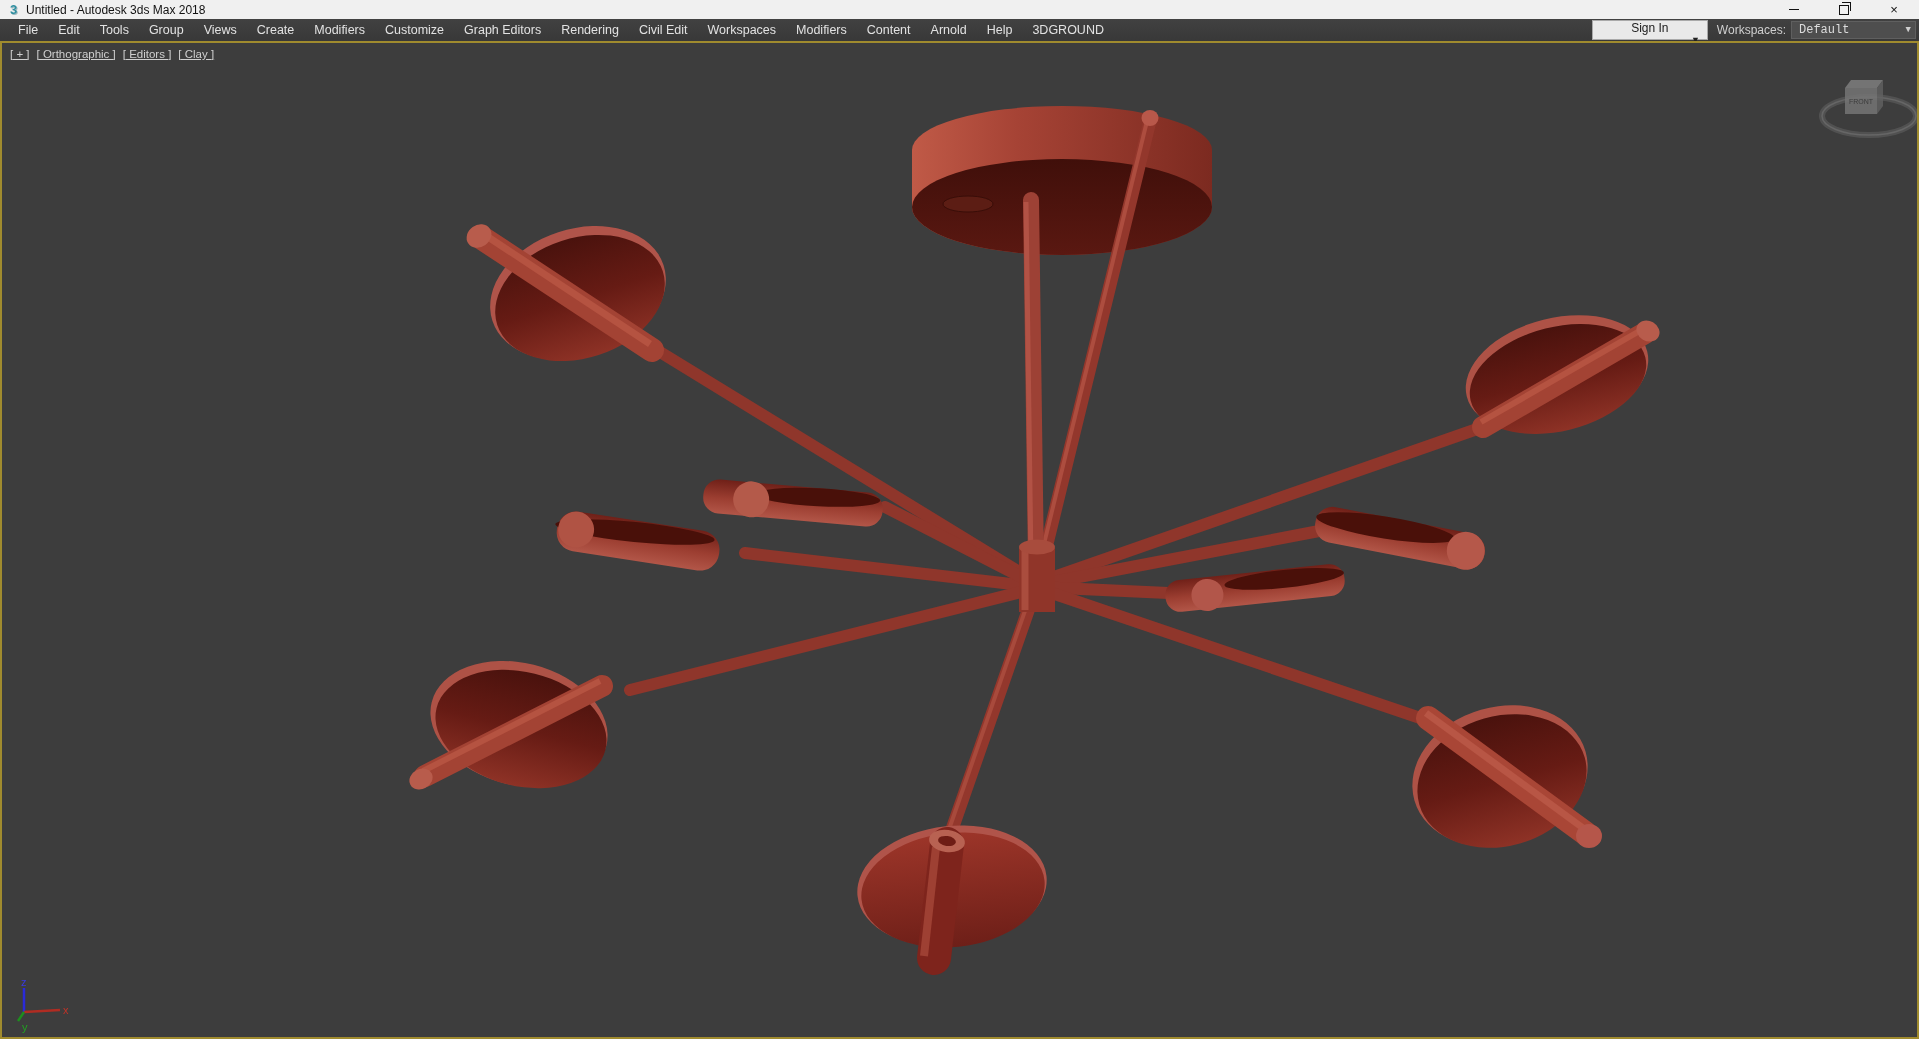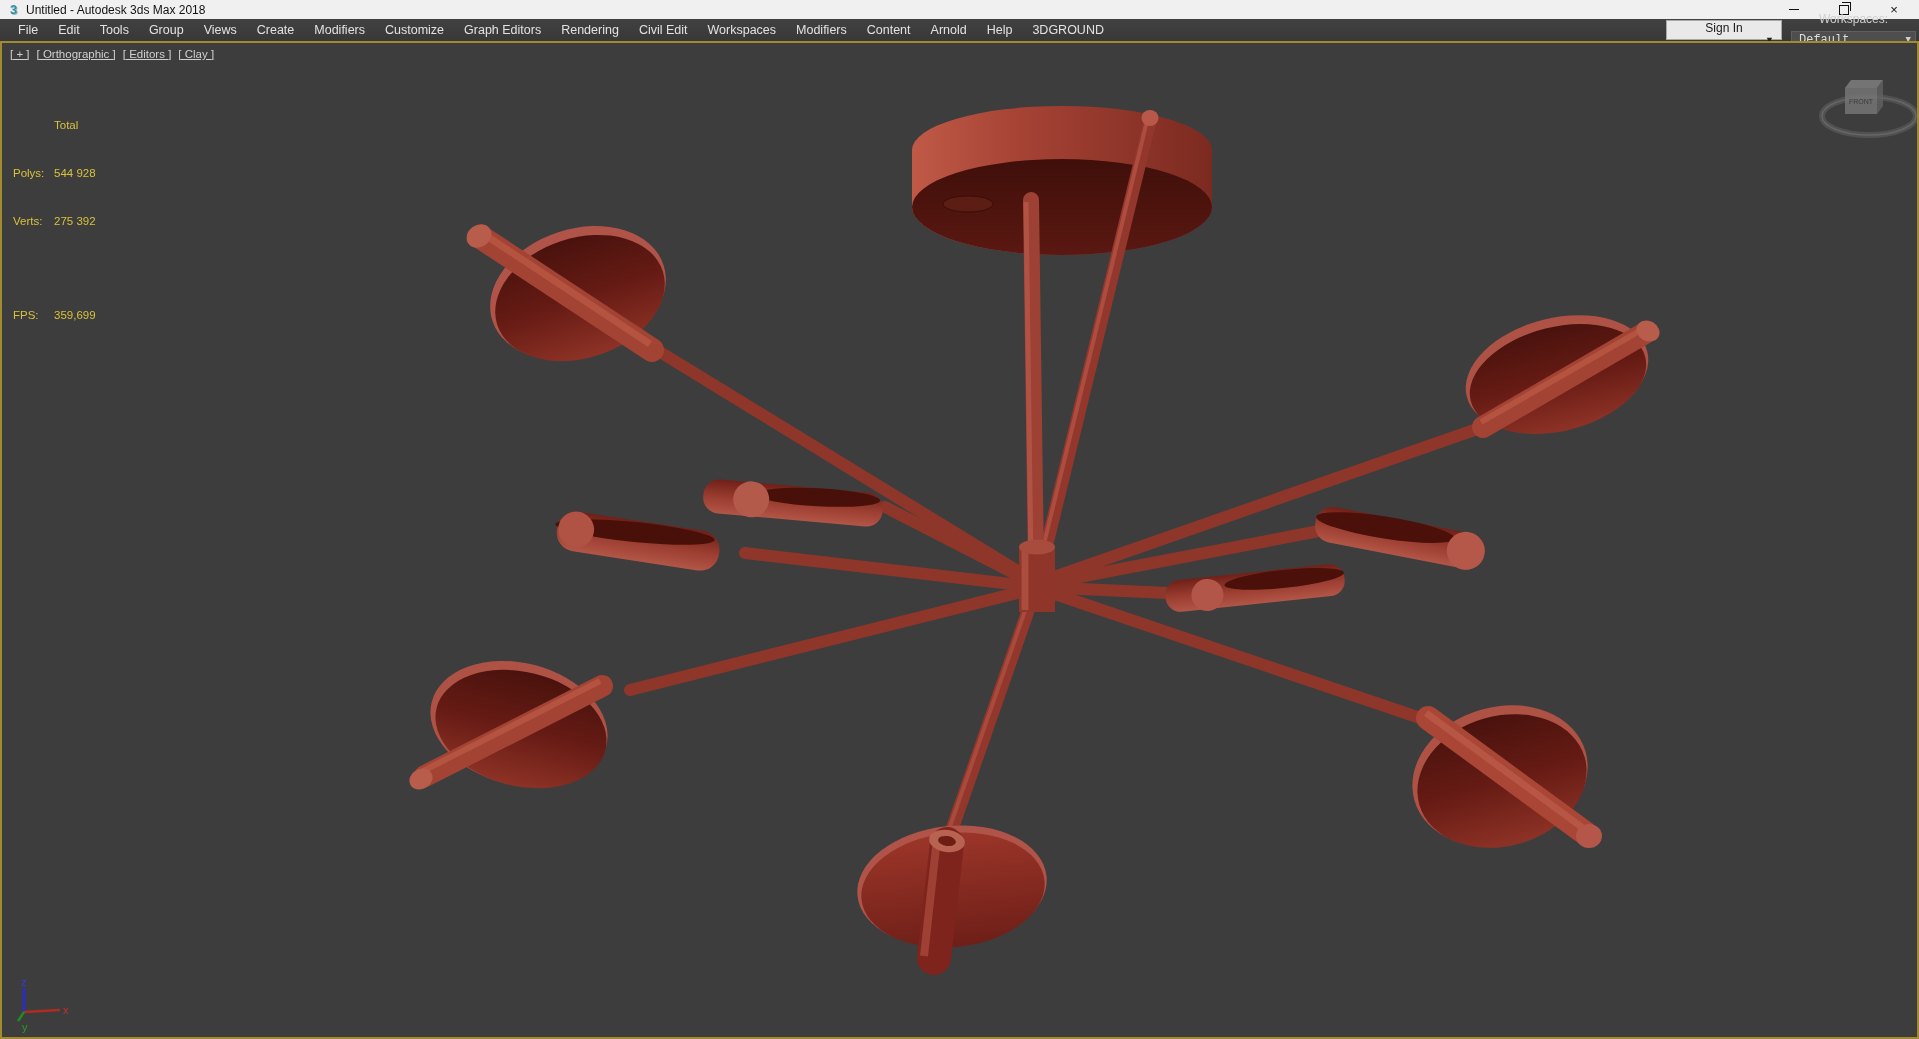--- a/index.html
+++ b/index.html
@@ -32,21 +32,21 @@
     font-size:12.5px;color:#e2e2e2;
   }
   .menu-item{padding:0 10px;height:22px;line-height:22px;white-space:nowrap;cursor:default;}
   .menu-right{position:absolute;right:3px;top:0;height:22px;display:flex;align-items:center;gap:9px;}
   .signin{
     height:20px;width:116px;background:#e9e9e9;border:1px solid #a9a9a9;box-sizing:border-box;
     display:flex;align-items:center;color:#1a1a1a;font-size:12px;flex-direction:column;
   }
   .signin .person{margin:0 6px 0 7px;}
   .signin .caret{margin-left:auto;margin-right:7px;font-size:9px;color:#222;}
-  .workspaces{display:flex;align-items:center;gap:5px;color:#cfcfcf;font-size:12px;flex-direction:column;}
+  .workspaces{display:flex;align-items:center;gap:5px;color:#cfcfcf;font-size:12px;}
   .ws-select{
     width:125px;height:18px;background:#4e4e4e;border:1px solid #5f5f5f;box-sizing:border-box;
     display:flex;align-items:center;color:#dcdcdc;padding-left:7px;font-size:12px;font-family:Liberation Mono, monospace;
   }
   .ws-select .caret{margin-left:auto;margin-right:4px;font-size:9px;color:#cfcfcf;}
   
   .viewport{
     position:absolute;left:0;top:41px;width:1919px;height:998px;box-sizing:border-box;
     border:2px solid var(--viewport-border,#a08b2e);
     background:var(--viewport-bg,#3d3d3d);
@@ -271,20 +271,13 @@
     </g>
   </svg>
 
   <div class="vp-label">
     <span>[ + ]</span>
     <span>[ Orthographic ]</span>
     <span>[ Editors ]</span>
     <span>[ Clay ]</span>
   </div>
 
-  <div class="vp-stats">
-    <div class="hdr">Total</div>
-    <div><span class="lbl">Polys:</span><span>544 928</span></div>
-    <div><span class="lbl">Verts:</span><span>275 392</span></div>
-    <div class="gap"></div>
-    <div><span class="lbl">FPS:</span><span>359,699</span></div>
-  </div>
 </div>
 
 </body></html>

